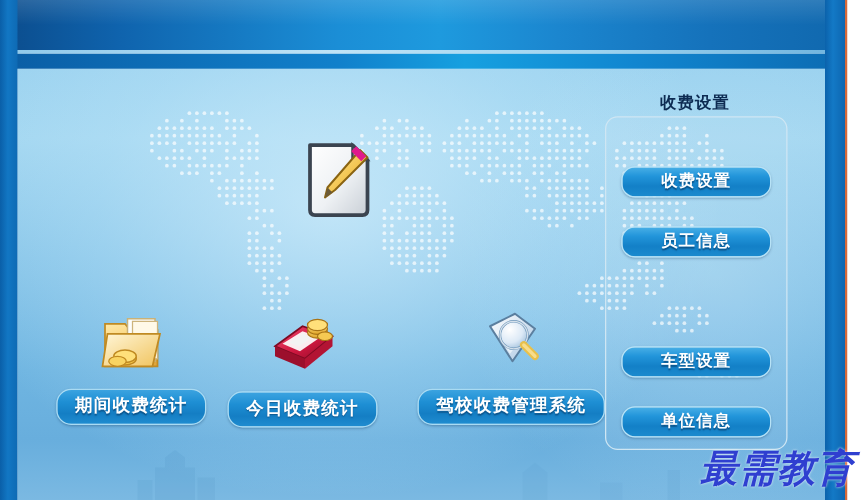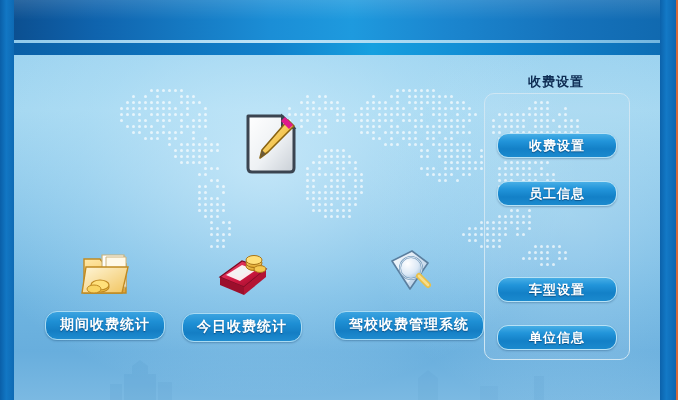--- a/index.html
+++ b/index.html
@@ -878,13 +878,14 @@
   </div>
   <div class="header-title">驾校收费管理系统</div>
   <div class="header-sep"></div>
   <div class="header-under"></div>
 
   <div class="frame-left"></div>
   <div class="frame-right"></div>
   <div class="frame-right-line"></div>
   <div class="frame-white"></div>
 
+  <div class="watermark">最需教育</div>
 </div>
 
 </body></html>

